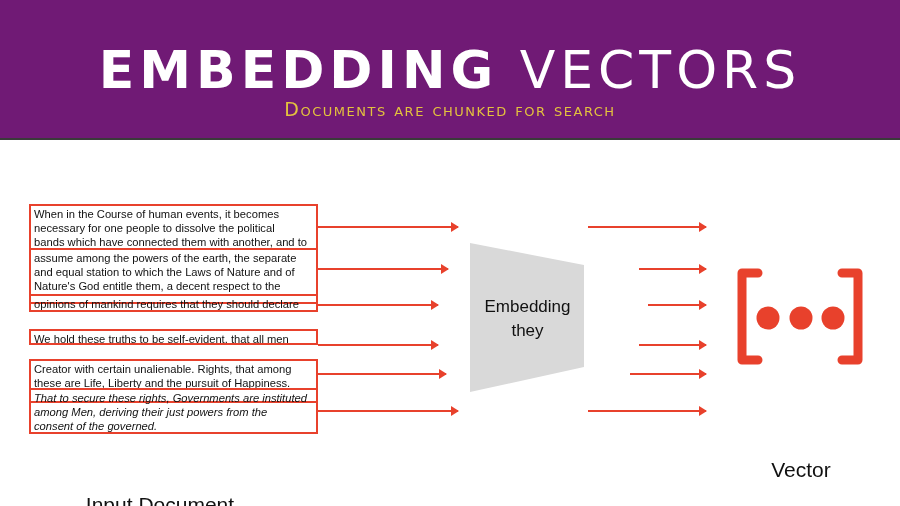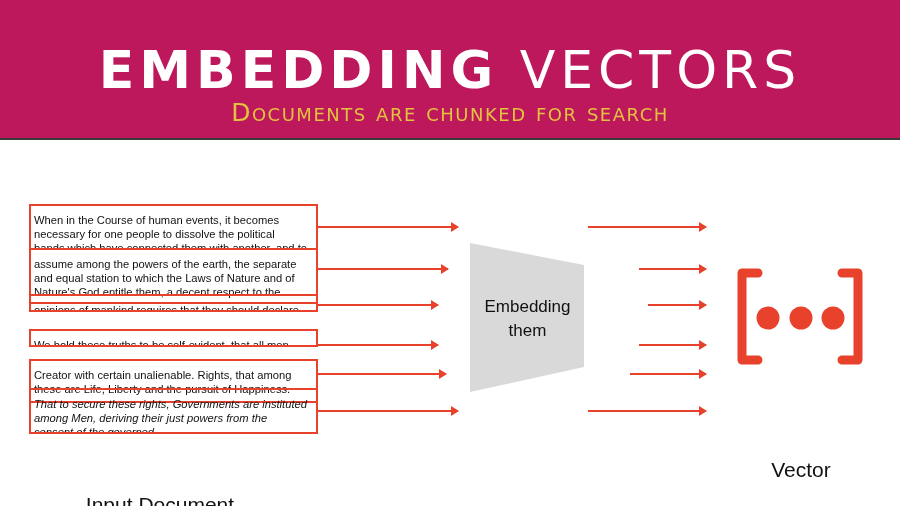--- a/index.html
+++ b/index.html
@@ -1,23 +1,23 @@
 <!DOCTYPE html>
 <html><head>
 <meta charset="utf-8">
 <style>
   html,body{margin:0;padding:0;}
   body{width:900px;height:506px;position:relative;background:#ffffff;overflow:hidden;font-family:"Liberation Sans",sans-serif;}
-  .header{position:absolute;left:0;top:0;width:900px;height:139px;background:#be185d;}
+  .header{position:absolute;left:0;top:0;width:900px;height:139px;background:#701a75;}
   .title{position:absolute;left:0;width:900px;top:40px;text-align:center;font-size:52px;letter-spacing:5px;color:#ffffff;font-family:"DejaVu Sans",sans-serif;line-height:60px;}
   .title .bold{font-weight:bold;}
   .title .thin{font-weight:normal;}
-  .subtitle{position:absolute;left:0;width:900px;top:98px;text-align:center;color:#e3c23e;font-size:25px;letter-spacing:1.5px;font-variant:small-caps;font-family:"DejaVu Sans",sans-serif;}
+  .subtitle{position:absolute;left:0;width:900px;top:98px;text-align:center;color:#e3c23e;font-size:19px;letter-spacing:1.5px;font-variant:small-caps;font-family:"DejaVu Sans",sans-serif;}
   .header-rule{position:absolute;left:0;top:138px;width:900px;height:2px;background:#3a3a3a;}
-  .chunk{position:absolute;left:29px;width:289px;border:2px solid #e8412c;box-sizing:border-box;font-size:11.2px;line-height:14.1px;color:#111;padding:7px 3px;white-space:pre-line;overflow:hidden;}
+  .chunk{position:absolute;left:29px;width:289px;border:2px solid #e8412c;box-sizing:border-box;font-size:11.2px;line-height:14.1px;color:#111;padding:1px 3px;white-space:pre-line;overflow:hidden;}
   .arrow{position:absolute;height:2px;background:#e8412c;}
   .arrow::after{content:"";position:absolute;right:-1px;top:-4px;border-left:8px solid #e8412c;border-top:5px solid transparent;border-bottom:5px solid transparent;}
   .model{position:absolute;left:470px;top:243px;}
   .model-label{position:absolute;left:470px;top:295px;width:115px;text-align:center;font-size:17px;line-height:24px;color:#111;}
   .vec-icon{position:absolute;left:736px;top:268px;}
   .caption{position:absolute;font-size:21px;color:#111;text-align:center;line-height:29px;margin-top:19px;}
 </style>
 </head>
 <body>
 
@@ -48,21 +48,21 @@
 <div class="arrow" style="left:318px;top:304px;width:120px;"></div>
 <div class="arrow" style="left:318px;top:344px;width:120px;"></div>
 <div class="arrow" style="left:318px;top:373px;width:128px;"></div>
 <div class="arrow" style="left:318px;top:410px;width:140px;"></div>
 
 <svg class="model" width="116" height="150" viewBox="0 0 116 150">
   <polygon points="0,0 114,22 114,124 0,149" fill="#d9d9d9"></polygon>
 </svg>
 <div class="model-label">
   <div>Embedding</div>
-  <div>them</div>
+  <div>they</div>
 </div>
 
 <div class="arrow" style="left:588px;top:226px;width:118px;"></div>
 <div class="arrow" style="left:639px;top:268px;width:67px;"></div>
 <div class="arrow" style="left:648px;top:304px;width:58px;"></div>
 <div class="arrow" style="left:639px;top:344px;width:67px;"></div>
 <div class="arrow" style="left:630px;top:373px;width:76px;"></div>
 <div class="arrow" style="left:588px;top:410px;width:118px;"></div>
 
 <svg class="vec-icon" width="130" height="100" viewBox="0 0 130 100">

